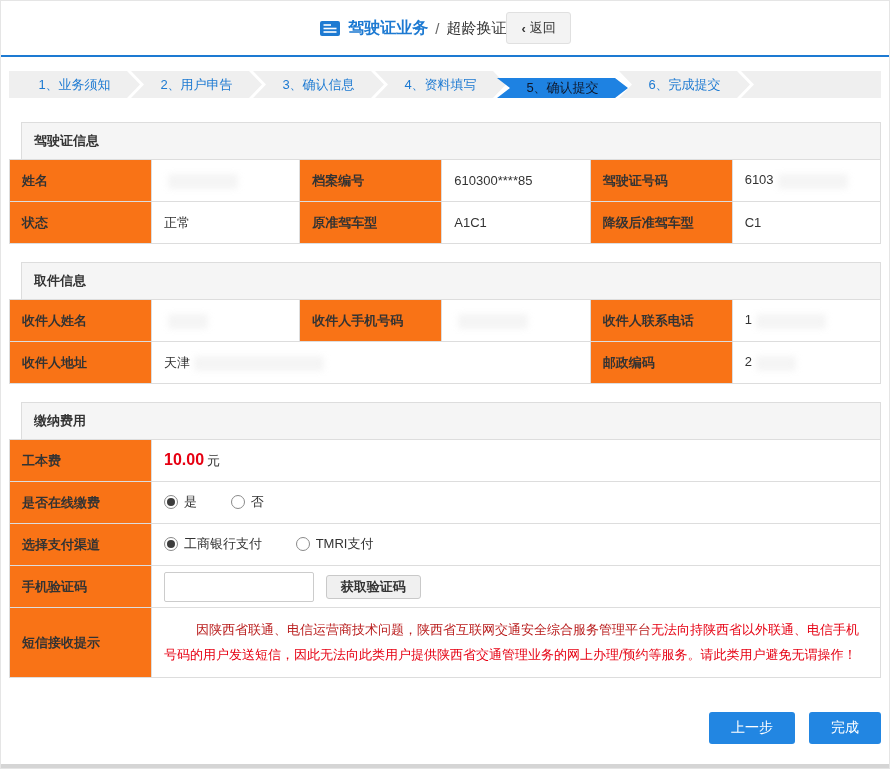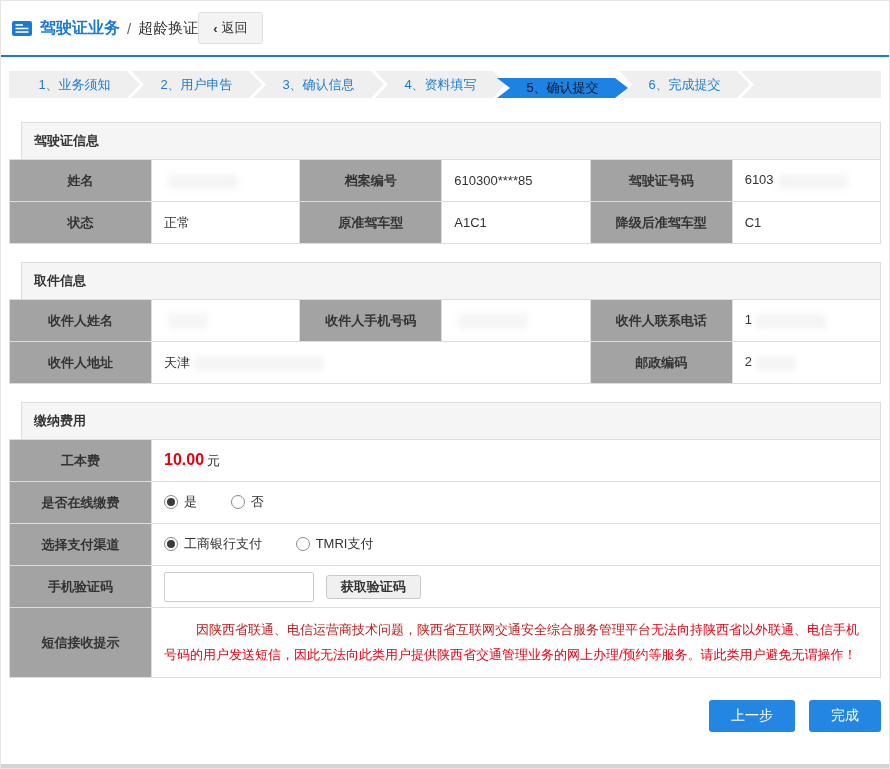--- a/index.html
+++ b/index.html
@@ -1,61 +1,61 @@
 <!DOCTYPE html>
 <html><head>
 <meta charset="utf-8">
 <style>
   * { box-sizing: border-box; margin: 0; padding: 0; }
   body { font-family: "Liberation Sans", "DejaVu Sans", sans-serif; background: #fff; }
   .page { width: 890px; height: 769px; background: #fff; display: flex; flex-direction: column; overflow: hidden; border: 1px solid #e5e5e5; }
 
   
-  .top { display: flex; justify-content: flex-start; align-items: center; padding: 11px 10px; border-bottom: 2px solid #1d7ad2; }
+  .top { display: flex; justify-content: center; align-items: center; padding: 11px 10px; border-bottom: 2px solid #1d7ad2; }
   .top-left { display: flex; align-items: center; gap: 7px; }
   .icon-wrap { display: inline-flex; align-items: center; }
   .t1 { color: #1d7ad2; font-size: 16px; font-weight: bold; }
   .sep { color: #666; font-size: 15px; }
   .t2 { color: #333; font-size: 15px; }
   .back-btn { display: inline-flex; align-items: center; gap: 4px; background: #f3f3f3; border: 1px solid #e0e0e0; border-radius: 3px; padding: 6px 14px; font-size: 13px; color: #333; cursor: pointer; font-family: inherit; }
   .back-ic { font-weight: bold; font-size: 13px; }
 
   
   .steps { display: flex; margin: 14px 8px 24px 8px; height: 27px; }
   .step { flex: 0 0 auto; width: 131px; background: #efefef; color: #1d7ad2; font-size: 13px; display: flex; align-items: center; justify-content: center; clip-path: polygon(0 0, calc(100% - 13px) 0, 100% 50%, calc(100% - 13px) 100%, 0 100%, 13px 50%); margin-left: -9px; cursor: pointer; }
   .step.first { clip-path: polygon(0 0, calc(100% - 13px) 0, 100% 50%, calc(100% - 13px) 100%, 0 100%); margin-left: 0; }
   .step.active { background: #1e82e2; color: #0f172a; margin-top: 7px; }
   .step-filler { flex: 1 1 auto; background: #efefef; clip-path: polygon(0 0, 100% 0, 100% 100%, 0 100%, 13px 50%); margin-left: -9px; }
 
   
   .panel { margin: 0 8px 18px 8px; }
   .panel-title { border: 1px solid #ddd; border-bottom: none; background: #f5f5f5; padding: 9px 12px; font-weight: bold; font-size: 13px; color: #333; margin-left: 12px; }
   table { width: 100%; border-collapse: collapse; table-layout: fixed; }
   td { border: 1px solid #ddd; font-size: 13px; color: #333; height: 42px; padding: 4px 12px; vertical-align: middle; }
-  td.lbl { background: #a3a3a3; text-align: center; font-weight: bold; }
+  td.lbl { background: #f97316; text-align: left; font-weight: bold; }
   td.val { background: #fff; text-align: left; }
   col.c-lbl { width: 142px; }
 
   .redact { display: inline-block; vertical-align: middle; height: 15px; background: #ececec; filter: blur(3px); border-radius: 2px; margin-left: 4px; opacity: .55; }
   .w-sm { width: 40px; } .w-md { width: 70px; } .w-lg { width: 130px; }
 
   
   .amount { color: #e60012; font-size: 16px; font-weight: bold; }
   .unit { color: #333; font-size: 13px; margin-left: 3px; }
   .radio-opt { display: inline-flex; align-items: center; margin-right: 30px; cursor: pointer; font-size: 13px; color: #333; }
   .radio { display: inline-block; width: 14px; height: 14px; border: 1px solid #8a8a8a; border-radius: 50%; margin-right: 6px; background: #fff; position: relative; }
   .radio.checked::after { content: ""; position: absolute; left: 2px; top: 2px; width: 8px; height: 8px; border-radius: 50%; background: #3c3c3c; }
   .code-input { width: 150px; height: 30px; border: 1px solid #ccc; border-radius: 2px; padding: 0 8px; font-size: 13px; font-family: inherit; vertical-align: middle; }
   .get-code { margin-left: 8px; height: 24px; padding: 0 14px; background: #f0f0f0; border: 1px solid #c9c9c9; border-radius: 3px; font-size: 13px; color: #333; font-weight: bold; cursor: pointer; vertical-align: middle; font-family: inherit; }
   td.tip { line-height: 1.9; padding: 10px 12px; }
   .tip-black { color: #b91c1c; margin-left: 32px; }
   .tip-red { color: #e60012; }
 
   
-  .footer { display: flex; justify-content: flex-end; gap: 14px; margin: 4px 8px 12px 8px; }
+  .footer { display: flex; justify-content: flex-end; gap: 14px; margin: 16px 8px 12px 8px; }
   .btn { background: #2286e2; color: #fff; border: none; border-radius: 3px; height: 32px; padding: 0 22px; font-size: 14px; cursor: pointer; font-family: inherit; }
 
   .bottom-bar { margin-top: auto; height: 4px; background: #d5d5d5; }
 </style>
 </head>
 <body>
 
 <div class="page">
 
   <header class="top">

